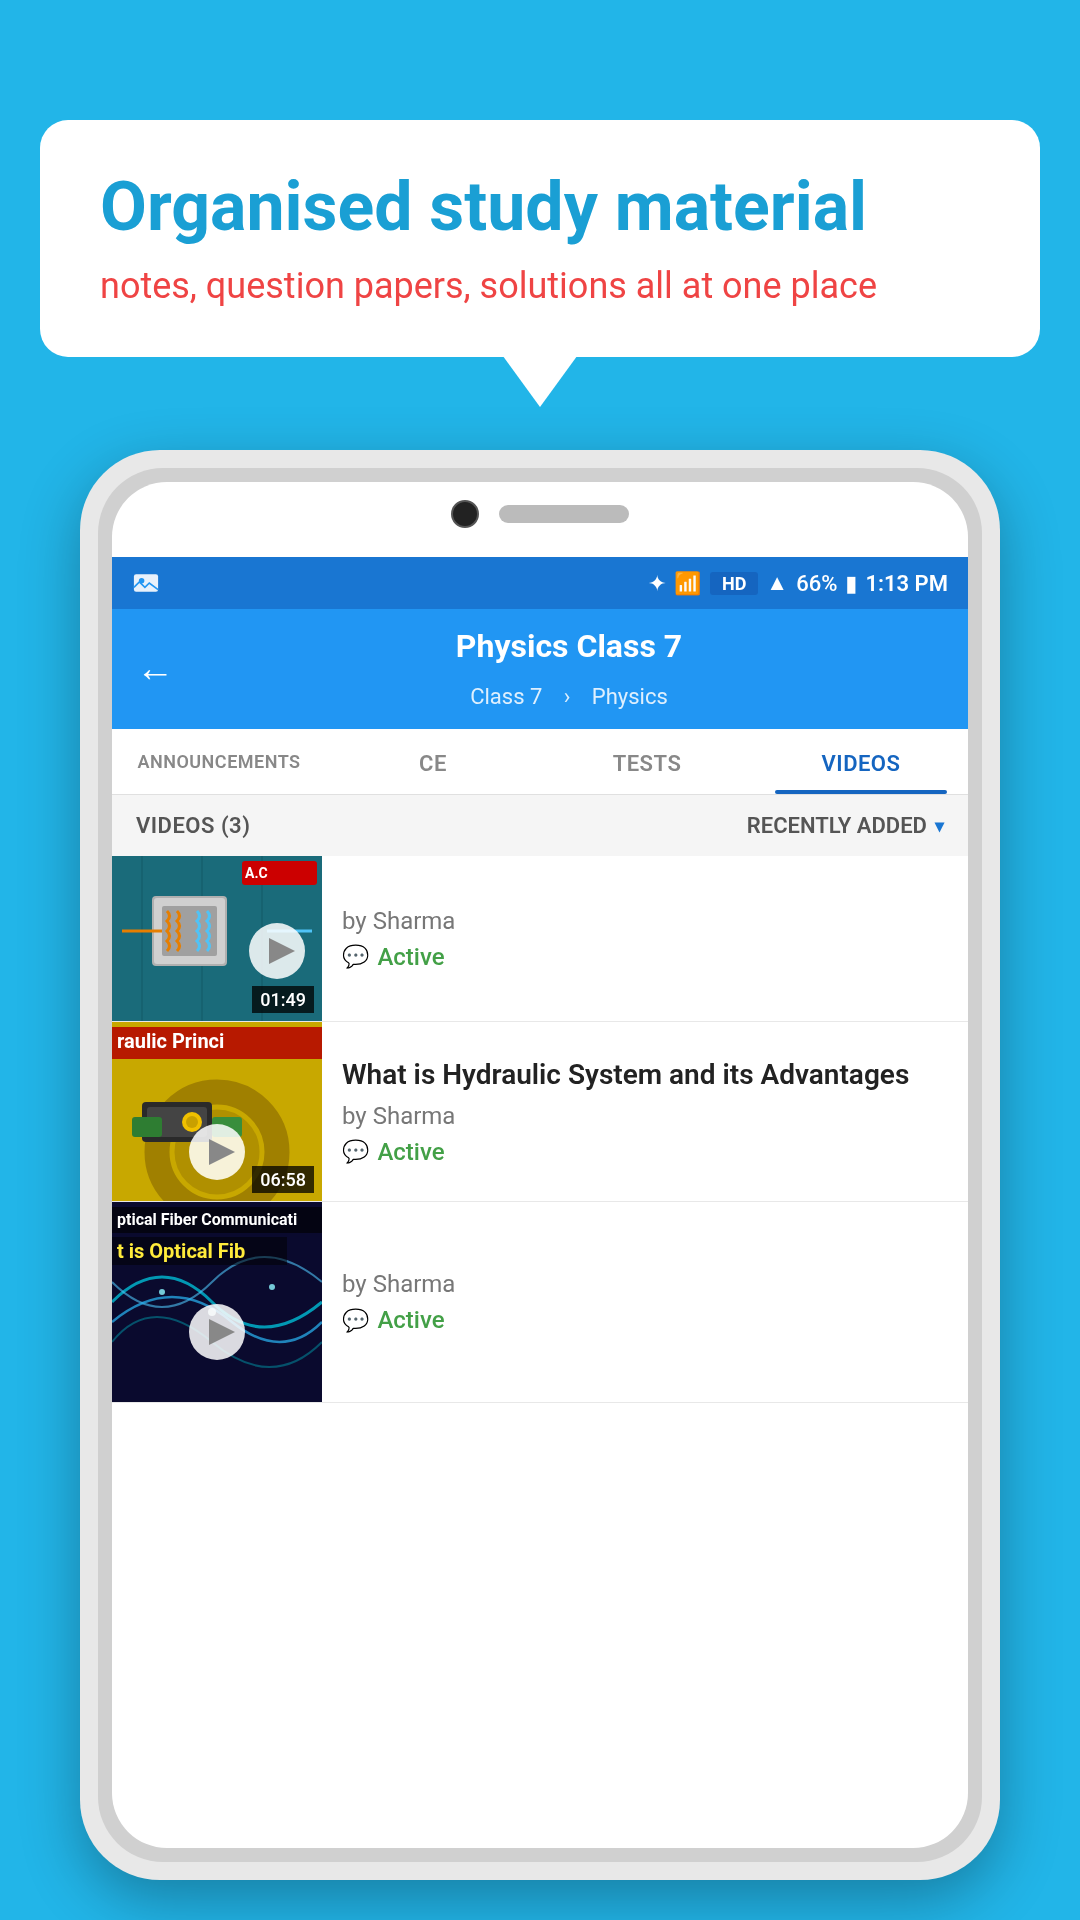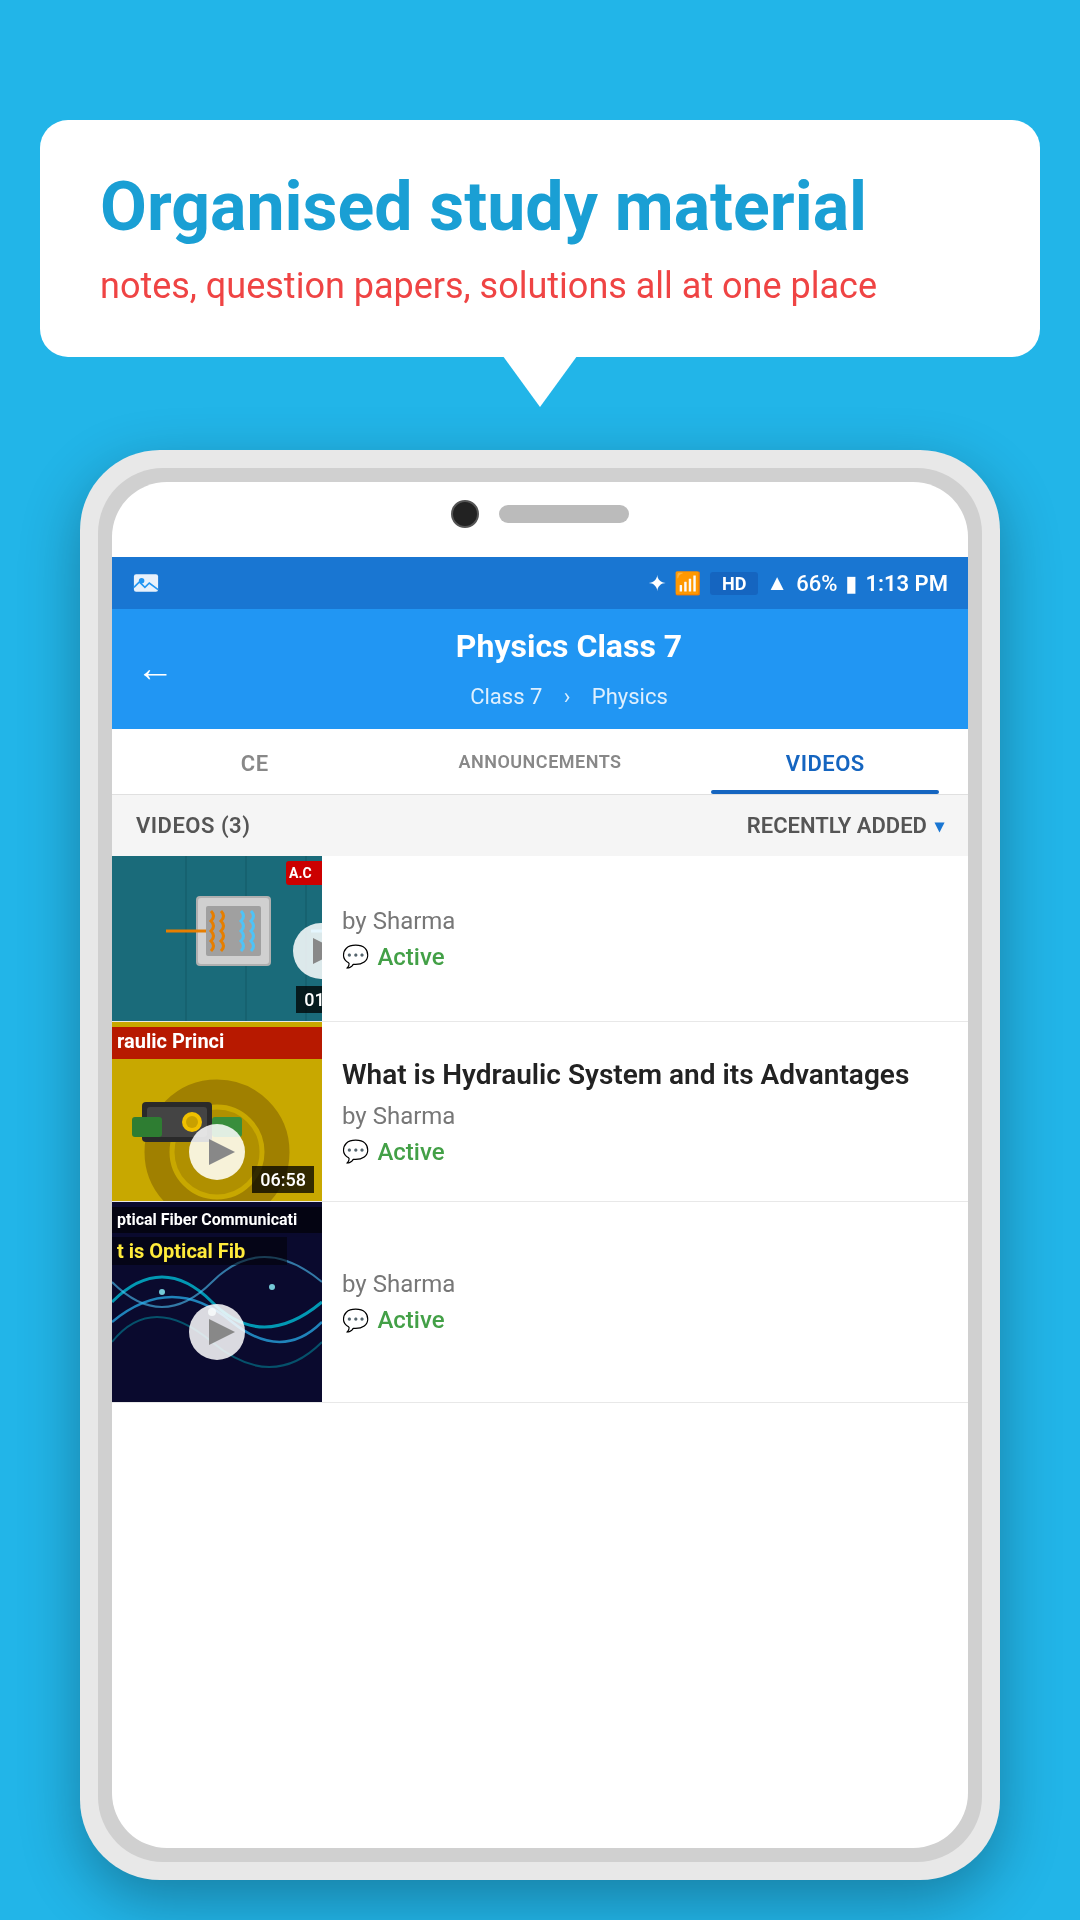--- a/index.html
+++ b/index.html
@@ -382,38 +382,39 @@
               <div class="header-title">Physics Class 7</div>
               <div class="header-breadcrumb">
                 <span>Class 7</span>
                 <span>›</span>
                 <span>Physics</span>
               </div>
             </div>
           </div>
 
           <div class="tabs-bar">
+            <div class="tab-item" style="font-size:18px;">ANNOUNCEMENTS</div>
             <div class="tab-item">CE</div>
-            <div class="tab-item" style="font-size:18px;">ANNOUNCEMENTS</div>
+            <div class="tab-item">TESTS</div>
             <div class="tab-item active">VIDEOS</div>
           </div>
 
           <div class="videos-header">
             <div class="videos-count">VIDEOS (3)</div>
             <div class="sort-dropdown">
               <span>RECENTLY ADDED</span>
               <span class="chevron-down">▾</span>
             </div>
           </div>
 
           <div class="video-list">
 
             <div class="video-item">
               <div class="video-thumbnail">
-                <div class="thumbnail-bg-1" style="height:165px;margin-left:44px;">
+                <div class="thumbnail-bg-1" style="height:165px;">
 
                   <svg width="210" height="165" viewBox="0 0 210 165" style="position:absolute;top:0;left:0;">
 
                     <rect width="210" height="165" fill="#1a6b7a"></rect>
 
                     <line x1="30" y1="0" x2="30" y2="165" stroke="#0d4a55" stroke-width="1" opacity="0.5"></line>
                     <line x1="90" y1="0" x2="90" y2="165" stroke="#0d4a55" stroke-width="1" opacity="0.5"></line>
                     <line x1="150" y1="0" x2="150" y2="165" stroke="#0d4a55" stroke-width="1" opacity="0.5"></line>
 
                     <rect x="40" y="40" width="75" height="70" fill="#b0b0b0" rx="4"></rect>

